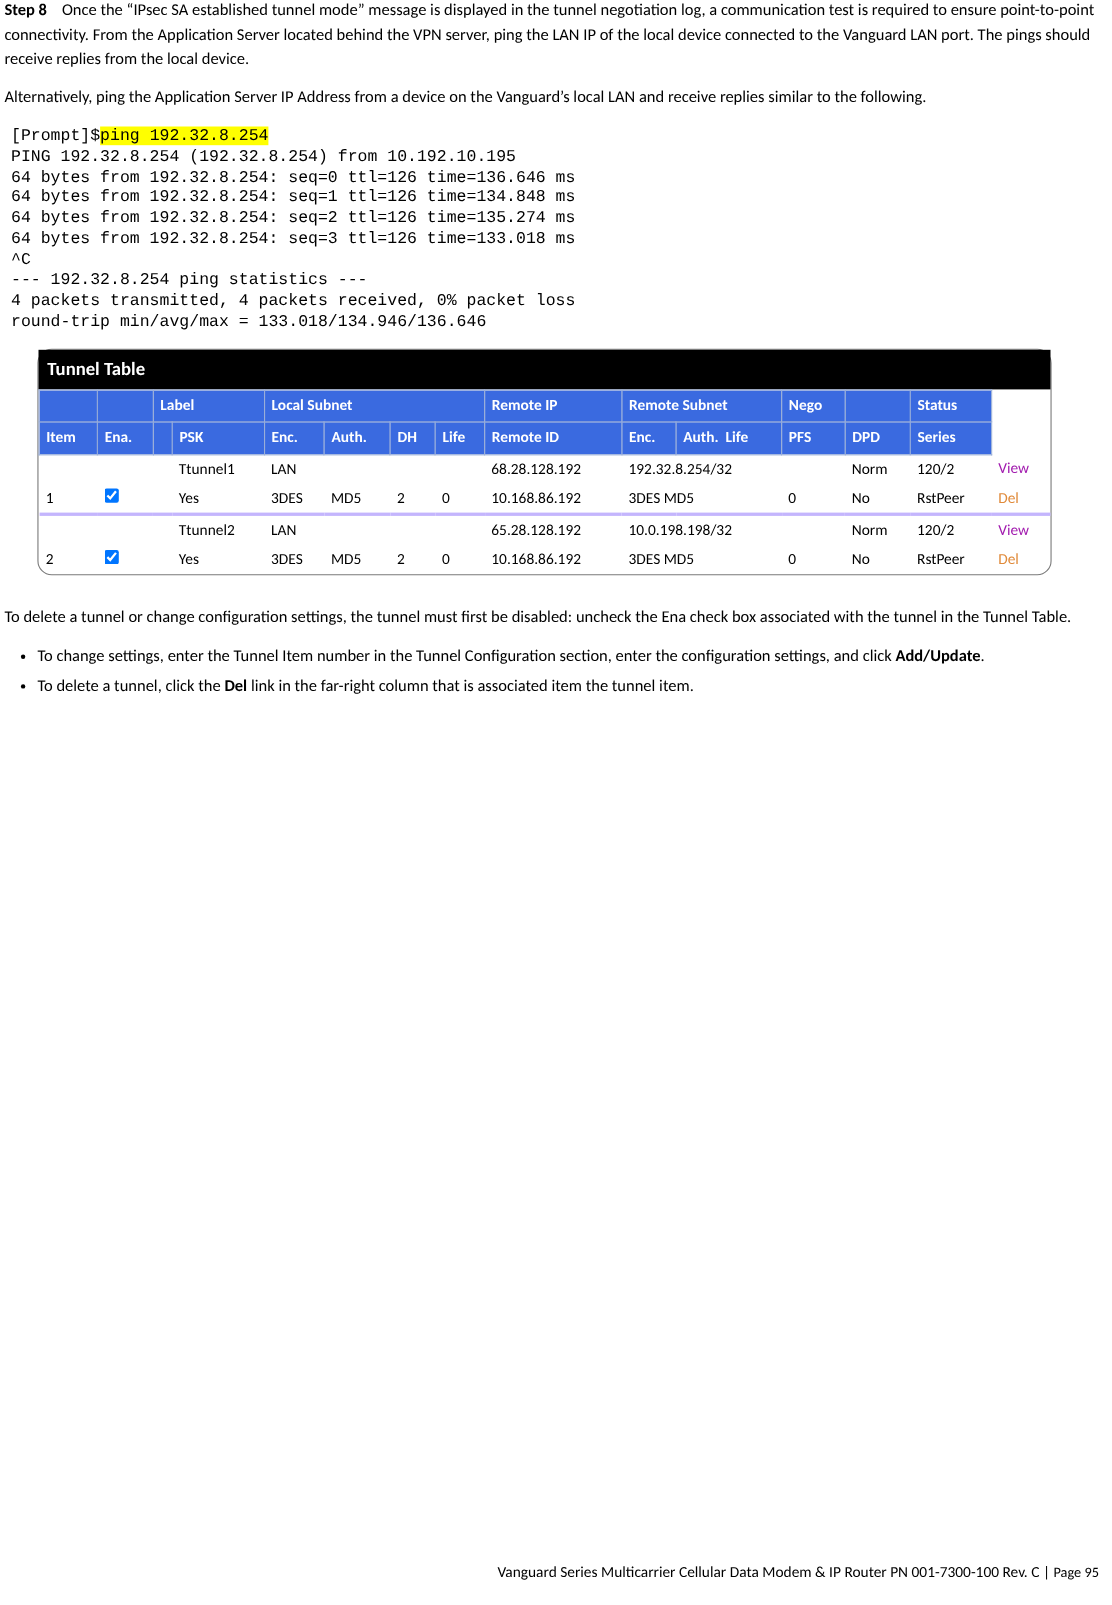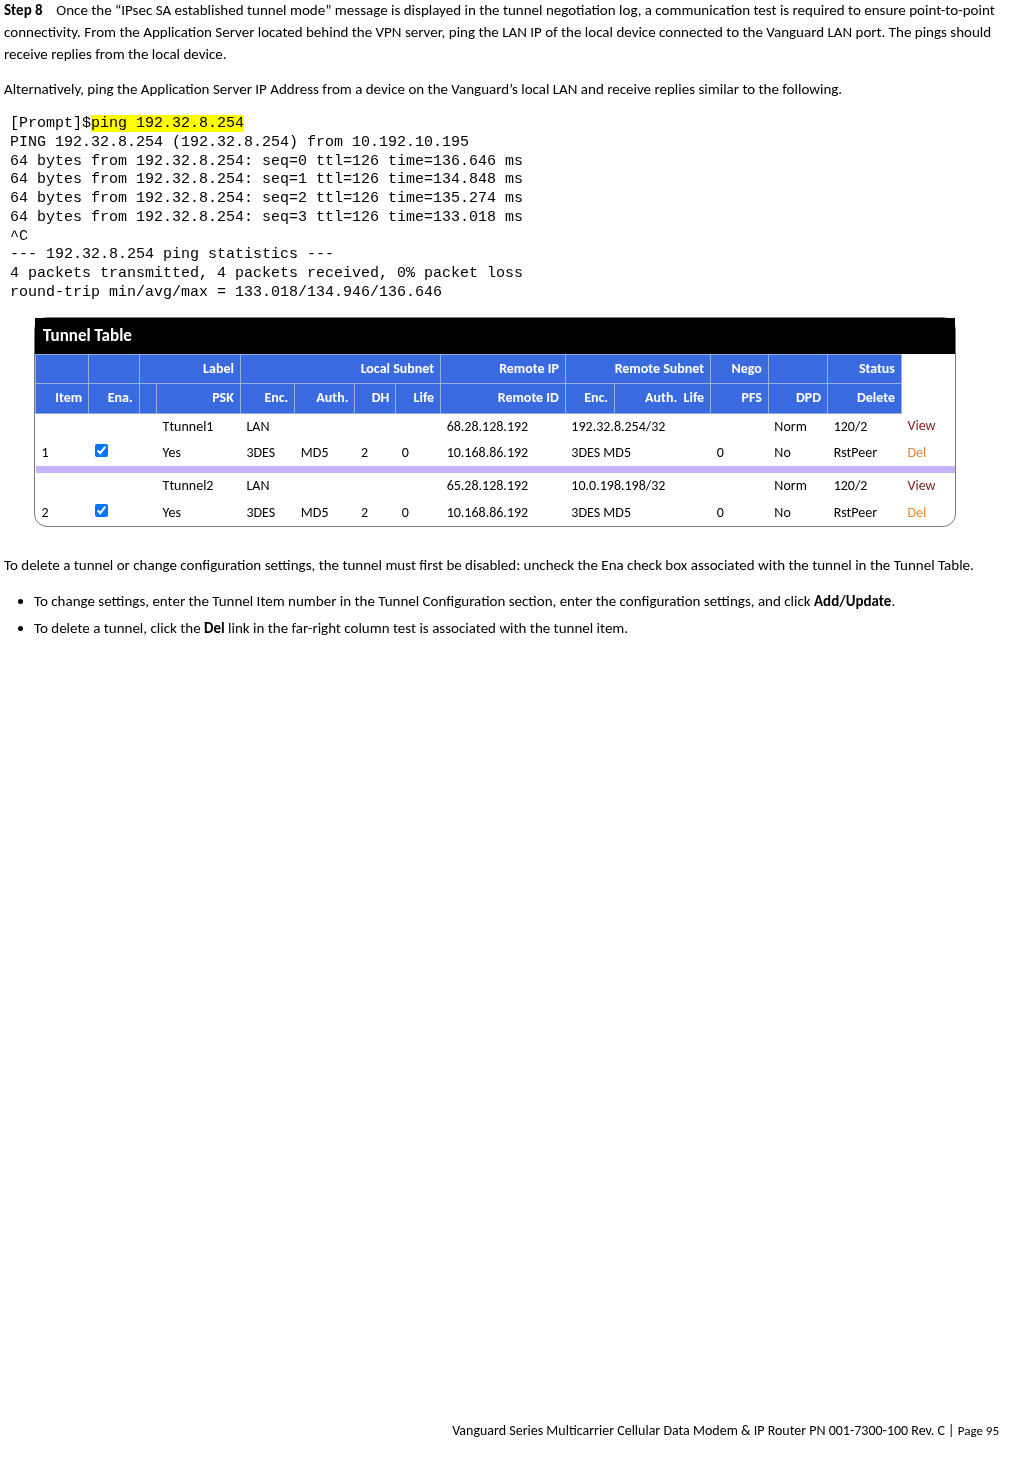--- a/index.html
+++ b/index.html
@@ -4,24 +4,24 @@
 <style>
 html,body{margin:0;padding:0;background:#fff;color:#000;font-family:Calibri,Arial,sans-serif;font-size:15px;line-height:1.45}
 .page{width:1011px;min-height:1459px;box-sizing:border-box;padding:0 4px 0 4px;position:relative}
 .para{margin:0 0 14px 0}
 .step-label{font-weight:700}
 pre.term{font-family:Consolas,"Courier New",monospace;font-size:15px;line-height:1.25;margin:6px 0 12px 6px;white-space:pre}
 .hl{background:#ffff00}
 .tbl-wrap{margin:14px 0 28px 30px;border:1px solid #7a7a7a;width:920px;border-radius:13px}
 .tbl-title{background:#000;color:#fff;font-weight:700;font-size:17px;padding:6px 8px}
 table.tunnel{border-collapse:collapse;width:100%;font-size:14px}
-table.tunnel th{background:#3a6ae0;color:#fff;font-weight:700;text-align:right;padding:4px 6px;border:1px solid #9aaed8}
+table.tunnel th{background:#3a6ae0;color:#fff;font-weight:700;text-align:left;padding:4px 6px;border:1px solid #9aaed8}
 table.tunnel td{padding:3px 6px;border:0;vertical-align:middle}
-table.tunnel tr.sep td{border-top:7px solid #c4b5fd}
-.view-link{color:#7f1d1d}
+table.tunnel tr.sep td{border-top:3px solid #c4b5fd}
+.view-link{color:#a21caf}
 .del-link{color:#e08a3a}
 ul.bul{margin:4px 0 0 12px;padding:0}
 ul.bul li{margin:0 0 6px 18px}
 .footer{position:absolute;bottom:18px;right:12px;font-size:14px}
 .footer .pg{font-size:13px}
 input[type=checkbox]{margin:0}
 </style>
 </head>
 <body>
 <div class="page">
@@ -67,21 +67,21 @@
         <th>PSK</th>
         <th>Enc.</th>
         <th>Auth.</th>
         <th>DH</th>
         <th>Life</th>
         <th>Remote ID</th>
         <th>Enc.</th>
         <th><span>Auth.</span>&nbsp;&nbsp;<span>Life</span></th>
         <th>PFS</th>
         <th>DPD</th>
-        <th>Delete</th>
+        <th>Series</th>
       </tr>
     </thead>
     <tbody id="tunnel-body">
           <tr>
             <td></td>
             <td></td>
             <td></td>
             <td>Ttunnel1</td>
             <td>LAN</td>
             <td></td>
@@ -145,21 +145,21 @@
         </tbody>
   </table>
 </div>
 
 <p class="para">To delete a tunnel or change configuration settings, the tunnel must first be disabled: uncheck the Ena check box associated with the tunnel in the Tunnel Table.</p>
 <ul class="bul">
   <li>
     <span>To change settings, enter the Tunnel Item number in the Tunnel Configuration section, enter the configuration settings, and click </span><b>Add/Update</b><span>.</span>
   </li>
   <li>
-    <span>To delete a tunnel, click the </span><b>Del</b><span> link in the far-right column test is associated with the tunnel item.</span>
+    <span>To delete a tunnel, click the </span><b>Del</b><span> link in the far-right column that is associated item the tunnel item.</span>
   </li>
 </ul>
 
 <div class="footer">
   <span>Vanguard Series Multicarrier Cellular Data Modem &amp; IP Router PN 001-7300-100 Rev. C</span><span> | </span><span class="pg">Page 95</span>
 </div>
 
 </div>
 
 </body></html>

